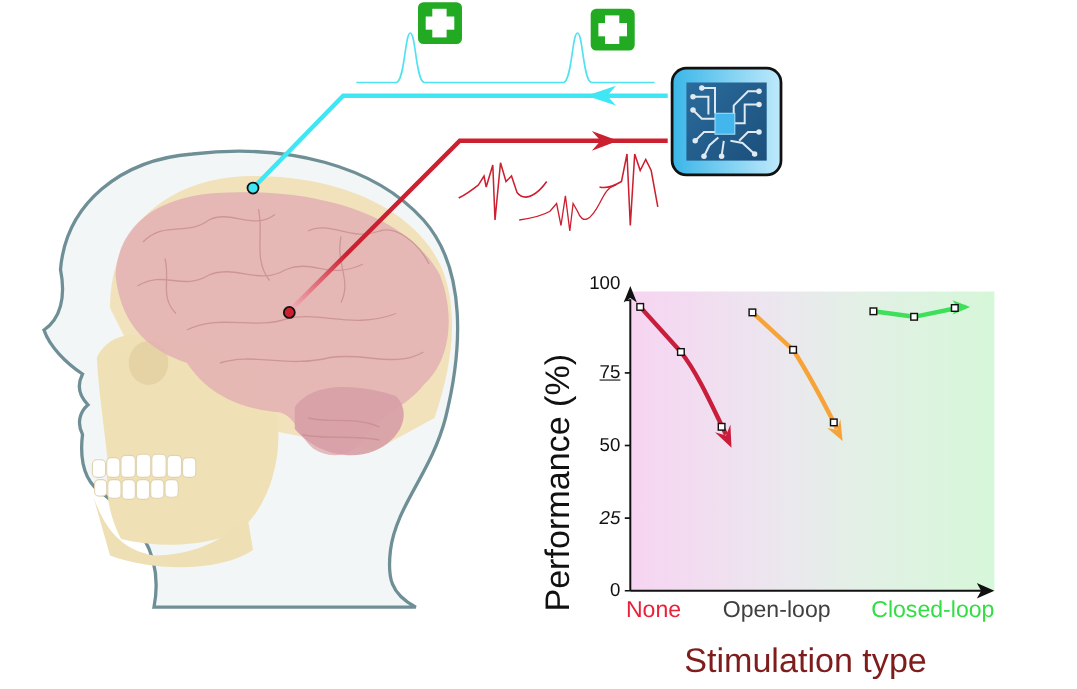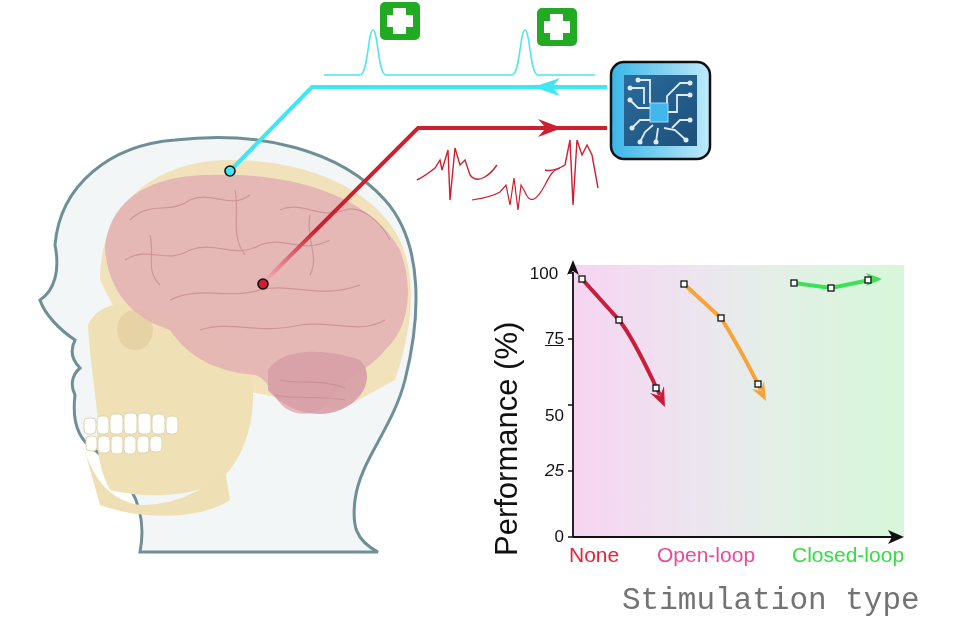--- a/index.html
+++ b/index.html
@@ -1,21 +1,21 @@
 <!DOCTYPE html>
 <html><head>
 <meta charset="utf-8">
 <style>
   html, body { margin:0; padding:0; background:#ffffff; }
   body { width:979px; height:626px; position:relative; overflow:hidden; font-family:"Liberation Sans", sans-serif; }
   .layer { position:absolute; left:0; top:0; }
   .txt { position:absolute; white-space:nowrap; }
   .tick { font-size:17px; color:#111; text-align:right; width:40px; }
   .cat { font-size:21px; }
-  .xlabel { font-size:31px; color:#737373;font-family:Liberation Mono, monospace; }
+  .xlabel { font-size:31px; color:#7f1d1d; }
   .ylabel { font-size:31px; color:#111; transform-origin:left top; transform:rotate(-90deg); }
 </style>
 </head>
 <body>
 
 <svg class="layer" width="979" height="626" viewBox="0 0 979 626">
   <defs>
     <linearGradient id="chartBg" x1="0" y1="0" x2="1" y2="0">
       <stop offset="0" stop-color="#f7d4f2"></stop>
       <stop offset="0.42" stop-color="#ebe7ee"></stop>
@@ -176,25 +176,25 @@
     <g>
       <path d="M 794 283 L 831 288 L 870 280 L 878 279" fill="none" stroke="#3ee05a" stroke-width="4"></path>
       <polygon points="882,279 866,273 870,279 866,286" fill="#3ee05a"></polygon>
       <rect x="791" y="280" width="6" height="6" fill="#fff" stroke="#111" stroke-width="1.3"></rect>
       <rect x="828" y="285" width="6" height="6" fill="#fff" stroke="#111" stroke-width="1.3"></rect>
       <rect x="865" y="277" width="6" height="6" fill="#fff" stroke="#111" stroke-width="1.3"></rect>
     </g>
   </g>
 </svg>
 
-<div class="txt tick" style="left:524px; top:264px;text-align:center;">100</div>
+<div class="txt tick" style="left:524px; top:248px;">100</div>
 <div class="txt tick" style="left:524px; top:329px;text-decoration:underline;">75</div>
-<div class="txt tick" style="left:524px; top:406px;">50</div>
+<div class="txt tick" style="left:524px; top:395px;">50</div>
 <div class="txt tick" style="left:524px; top:461px;font-style:italic;">25</div>
 <div class="txt tick" style="left:524px; top:527px;">0</div>
 
 <div class="txt ylabel" style="left:489px; top:556px;">Performance (%)</div>
 
 <div class="txt cat" style="left:569px; top:543px; color:#e8223a;text-align:center;">None</div>
-<div class="txt cat" style="left:657px; top:543px; color:#ec4899;">Open-loop</div>
+<div class="txt cat" style="left:657px; top:543px; color:#404040;">Open-loop</div>
 <div class="txt cat" style="left:792px; top:543px; color:#33dd44;">Closed-loop</div>
 
 <div class="txt xlabel" style="left:622px; top:583px;">Stimulation type</div>
 
 </body></html>

